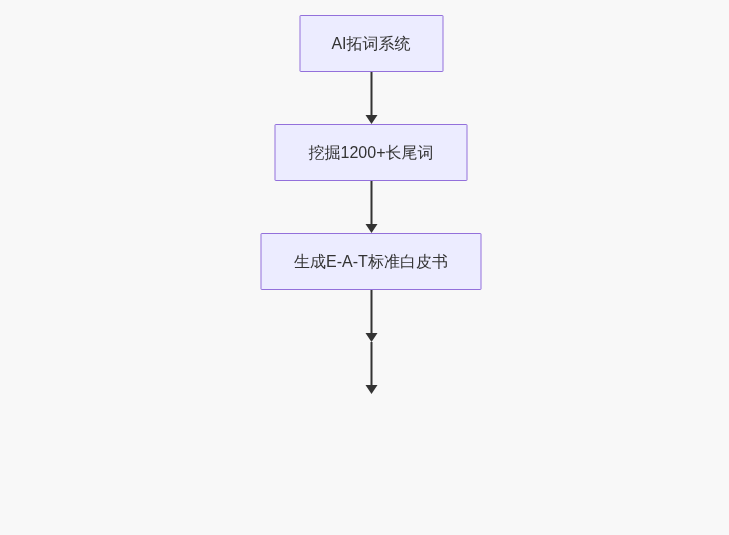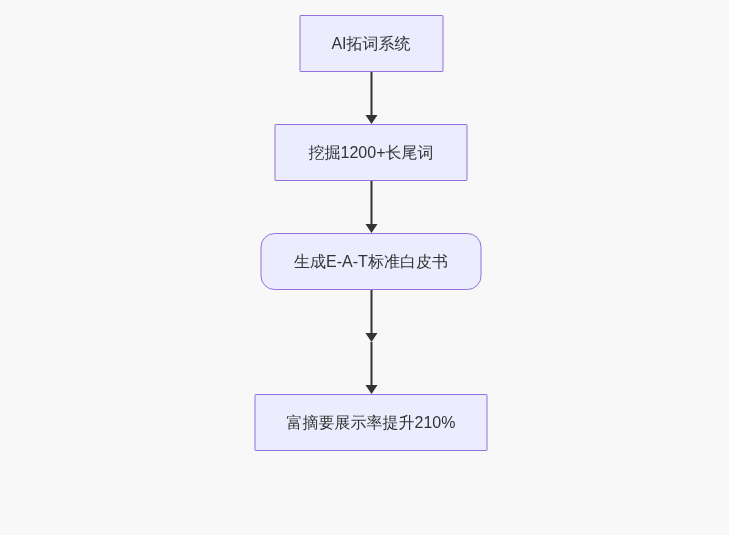--- a/index.html
+++ b/index.html
@@ -38,21 +38,21 @@
     border: 1px solid #9370DB;
     border-radius: 1px;
     color: #333333;
     font-size: 16px;
     line-height: 1;
     padding: 0 30px;
     white-space: nowrap;
   }
   .flow-node.n1 { min-width: 144px; }
   .flow-node.n2 { min-width: 193px; justify-content: center; }
-  .flow-node.n3 { min-width: 221px; border-radius: 14px; }
+  .flow-node.n3 { min-width: 221px; }
   .flow-node.n4 { min-width: 215px; }
   .flow-node.n5 { min-width: 233px; }
   .flow-arrow {
     display: flex;
     flex-direction: column;
     align-items: center;
     height: 52px;
   }
   .arrow-line {
     width: 2px;
@@ -99,18 +99,15 @@
       <div class="arrow-line"></div>
       <div class="arrowhead"></div>
     </div>
 
 
     <div class="flow-arrow">
       <div class="arrow-line"></div>
       <div class="arrowhead"></div>
     </div>
 
-    <div class="flow-node n5">
-      <span>富摘要展示率提升210%</span>
-    </div>
 
   </div>
 </div>
 
 </body></html>

